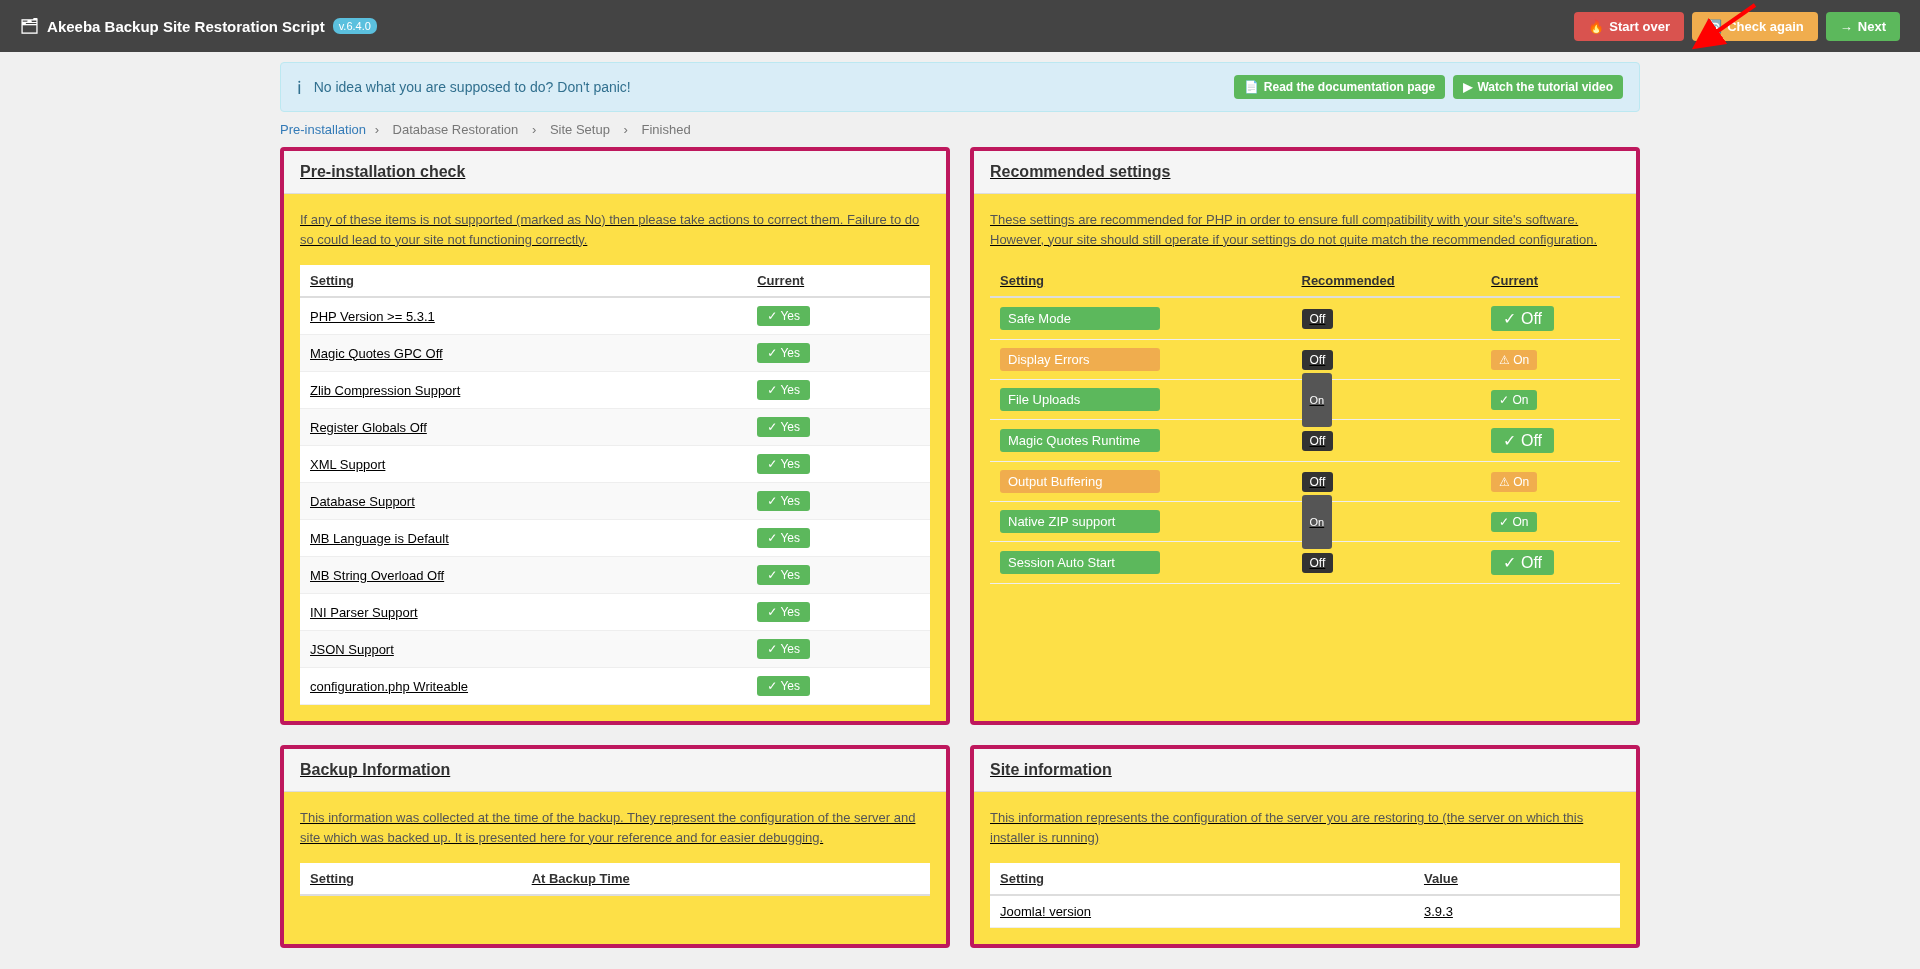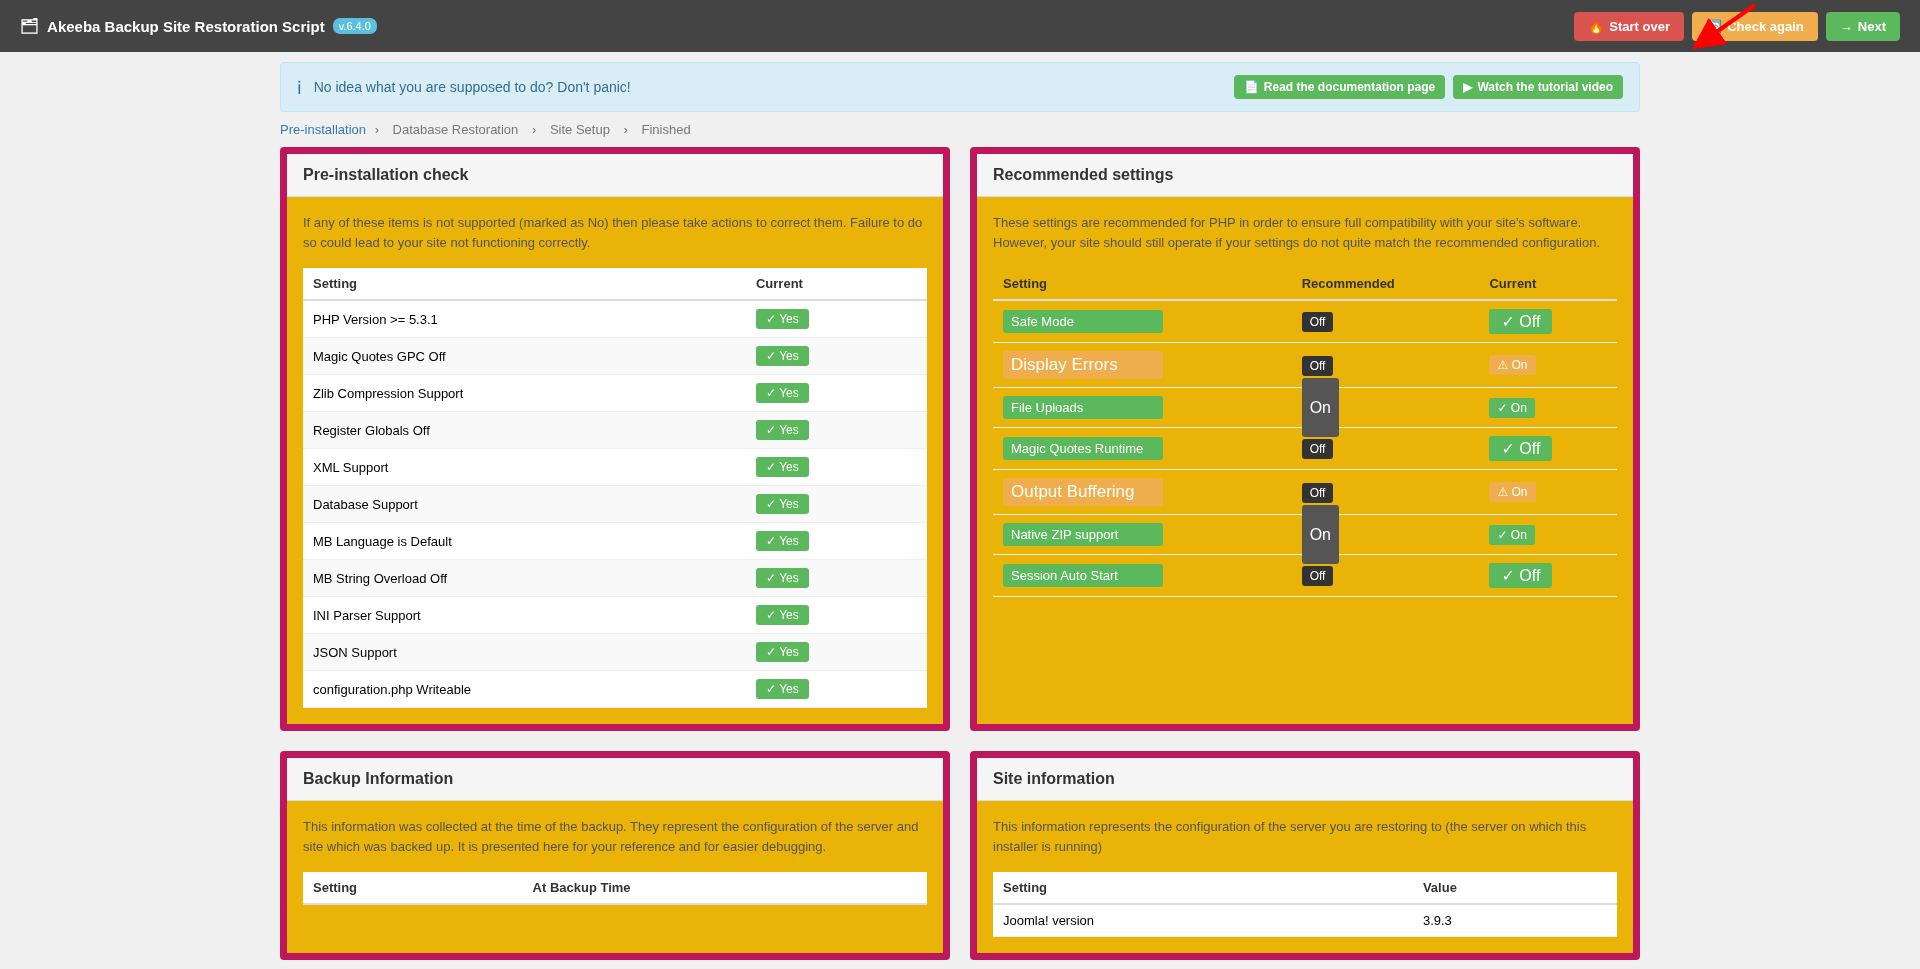--- a/index.html
+++ b/index.html
@@ -78,23 +78,24 @@
     
     .main-content {
       margin: 0 280px;
       display: grid;
       grid-template-columns: 1fr 1fr;
       gap: 20px;
     }
 
     
     .panel {
-      background: #eab308;
-      border: 7px solid #be185d;
+      background: #fde047;
+      border: 4px solid #be185d;
       border-radius: 4px;
+      text-decoration: underline;
     }
     .panel-header {
       background: #f5f5f5;
       border-bottom: 1px solid #ddd;
       padding: 12px 16px;
       font-size: 16px;
       font-weight: bold;
       color: #333;
     }
     .panel-body {
@@ -168,36 +169,36 @@
       min-width: 160px;
       font-size: 13px;
     }
     .setting-label-orange {
       background: #f0ad4e;
       color: #fff;
       padding: 4px 8px;
       border-radius: 3px;
       display: inline-block;
       min-width: 160px;
-      font-size: 17px;
+      font-size: 13px;
     }
 
     .badge-off-dark {
       background: #333;
       color: #fff;
       padding: 3px 8px;
       border-radius: 3px;
       font-size: 12px;
     }
     .badge-on-dark {
       background: #555;
       color: #fff;
       padding: 21px 8px;
       border-radius: 3px;
-      font-size: 16px;
+      font-size: 11px;
     }
     .badge-off-green {
       background: #5cb85c;
       color: #fff;
       padding: 3px 12px;
       border-radius: 3px;
       font-size: 16px;
       display: inline-flex;
       align-items: center;
       gap: 3px;

